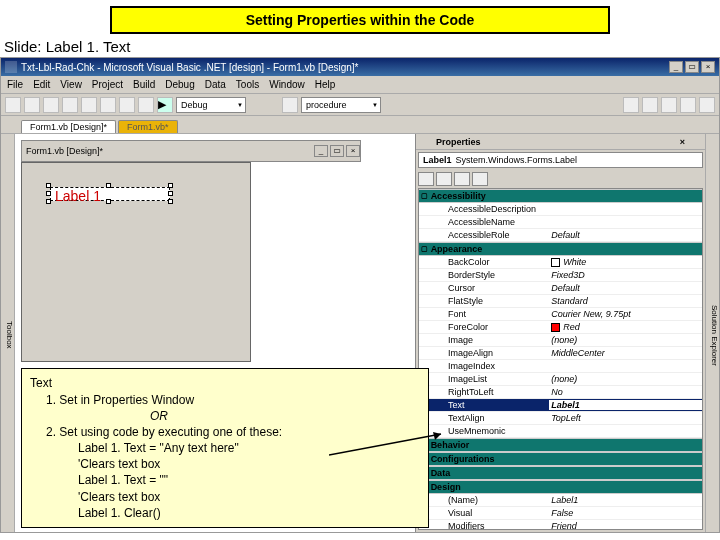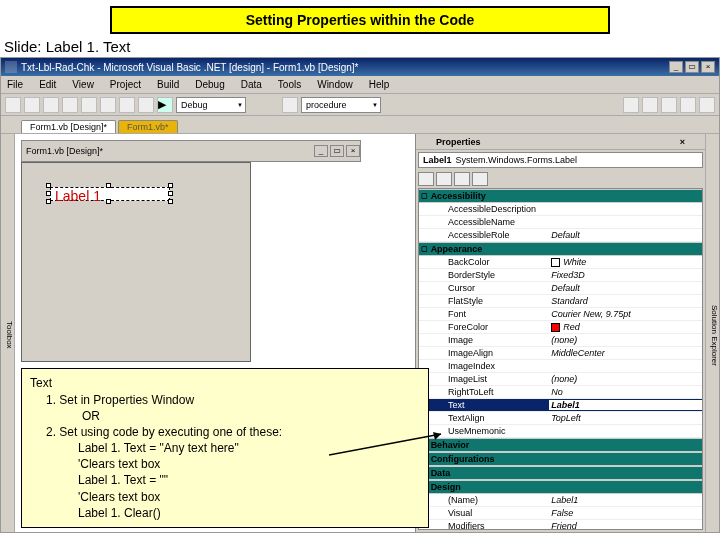--- a/index.html
+++ b/index.html
@@ -44,21 +44,21 @@
   }
   .titlebar .icon { width: 12px; height: 12px; background: #fff3; margin-right: 4px; }
   .titlebar .spacer { flex: 1; }
   .winbtns { display:flex; gap:2px; }
   .winbtn { width:14px; height:12px; background:#d4d0c8; border:1px solid #888; font-size:8px; line-height:10px; text-align:center; color:#000; }
   .menubar {
     height: 18px;
     background:#d4d0c8;
     display:flex;
     align-items:center;
-    gap:16px;
+    gap:10px;
     padding:0 6px;
     font-size:10px;
     border-bottom:1px solid #aaa;
   }
   .toolbar {
     height: 22px;
     background:#d4d0c8;
     border-bottom:1px solid #aaa;
     display:flex;
     align-items:center;
@@ -130,21 +130,21 @@
     width:408px;
     background:#ffffcc;
     border:1px solid #000;
     font-size:12px;
     padding:6px 8px;
     font-family:Arial,sans-serif;
     line-height:1.35;
   }
   .note .l1{margin-left:16px;}
   .note .l2{margin-left:48px;}
-  .note .l1c{margin-left:52px;}
+  .note .l1c{margin-left:120px;font-style:italic;}
   .proppanel{
     width:290px;
     background:#d4d0c8;
     border-left:1px solid #888;
     display:flex;
     flex-direction:column;
     font-size:9px;
   }
   .proppanel .ph{height:16px;background:#d4d0c8;border-bottom:1px solid #aaa;display:flex;align-items:center;padding:0 20px;font-weight:bold;}
   .proppanel .obj{height:16px;background:#fff;border:1px solid #888;margin:2px;display:flex;align-items:center;padding:0 4px;}

